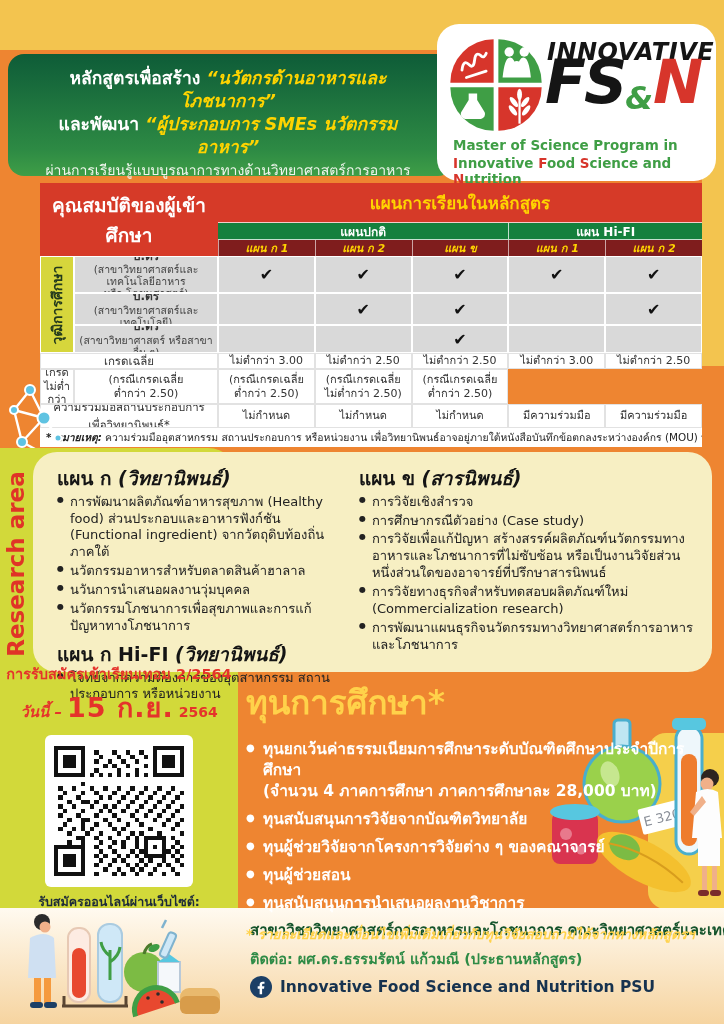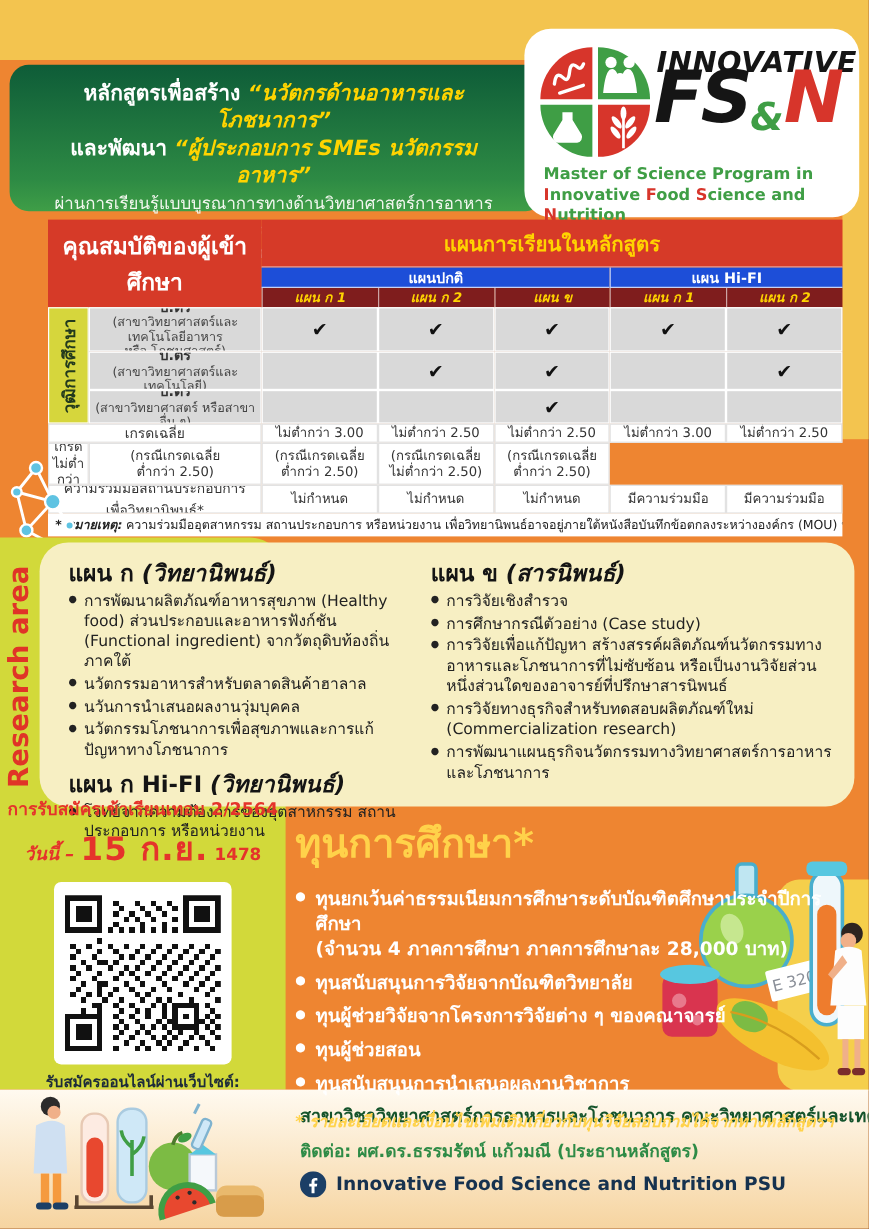--- a/index.html
+++ b/index.html
@@ -31,21 +31,21 @@
   .logo-sub2{position:absolute;left:16px;top:131px;font-size:13.5px;font-weight:800;}
   .logo-sub2 .r{color:#d7352b;} .logo-sub2 .g{color:#3f9e45;}
 
   
   .qual-table{position:absolute;left:40px;top:183px;width:662px;display:grid;
     grid-template-columns:34px 144px repeat(5,1fr);
     grid-template-rows:40px 17px 16px 37px 32px 28px 16px 35px 24px 19px;}
   .qual-table>div{overflow:hidden;display:flex;align-items:center;justify-content:center;text-align:center;}
   .c-title{grid-column:1/3;grid-row:1/4;background:#d63a28;color:#fff;font-size:19px;font-weight:800;}
   .c-plans{grid-column:3/8;grid-row:1;background:#d63a28;color:#ffd400;font-size:17px;font-weight:800;border-bottom:1px solid rgba(255,255,255,.75);}
-  .c-group{background:#1d4ed8;color:#fff;font-size:12px;font-weight:800;border-bottom:1px solid rgba(255,255,255,.75);}
+  .c-group{background:#15803d;color:#fff;font-size:12px;font-weight:800;border-bottom:1px solid rgba(255,255,255,.75);}
   .c-g1{grid-column:3/6;grid-row:2;} .c-g2{grid-column:6/8;grid-row:2;border-left:1px solid rgba(255,255,255,.75);}
   .c-col{background:#7f1d1d;color:#ffd400;font-size:11px;font-weight:800;font-style:italic;border-left:1px solid rgba(255,255,255,.6);}
   .c-col:first-of-type{border-left:none;}
   .c-vert{grid-column:1;grid-row:4/7;background:#d6d63c;border:1.5px solid #fff;}
   .vert-inner{transform:rotate(-90deg);white-space:nowrap;font-size:14px;font-weight:800;color:#233a1d;}
   .c-lab{background:#d9d9d9;border:1.5px solid #fff;flex-direction:column;line-height:1.15;padding:1px 2px;}
   .c-lab .deg{font-size:12px;color:#333;font-weight:600;}
   .c-lab .fld{font-size:10.5px;color:#444;white-space:pre-line;}
   .c-chk{background:#d9d9d9;border:1.5px solid #fff;font-size:16px;font-weight:900;color:#111;}
   .c-ilab{grid-column:1/3;background:#fff;border:1px solid #e2e2e2;font-size:11.5px;color:#333;padding:0 4px;}
@@ -289,21 +289,21 @@
         <li>การพัฒนาแผนธุรกิจนวัตกรรมทางวิทยาศาสตร์การอาหารและโภชนาการ</li>
       </ul>
     </div>
   </div>
 
   <div class="admission">
     <div class="adm-title">การรับสมัครเข้าเรียนเทอม 2/2564</div>
     <div class="adm-date">
       <span class="dp">วันนี้ –</span>
       <span class="db">15 ก.ย.</span>
-      <span class="dy">1478</span>
+      <span class="dy">2564</span>
     </div>
     <div class="qr-box">
       <svg viewBox="0 0 29 29" shape-rendering="crispEdges">
         <rect width="29" height="29" fill="#fff"></rect>
         <g fill="#111">
           <rect x="0" y="0" width="7" height="7"></rect>
             <rect x="22" y="0" width="7" height="7"></rect>
             <rect x="0" y="22" width="7" height="7"></rect>
         </g>
         <g fill="#fff">

